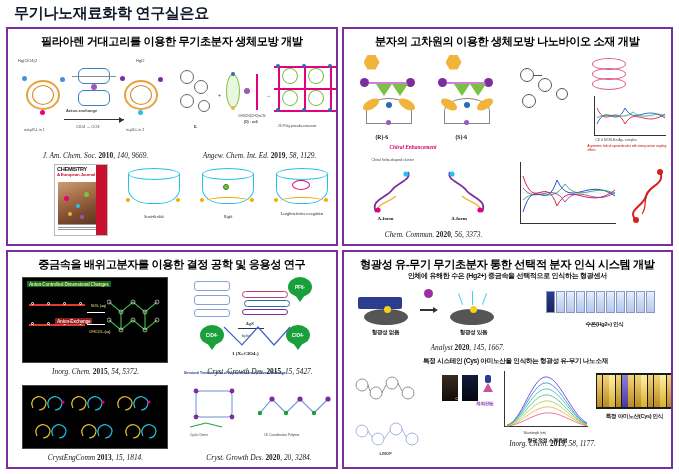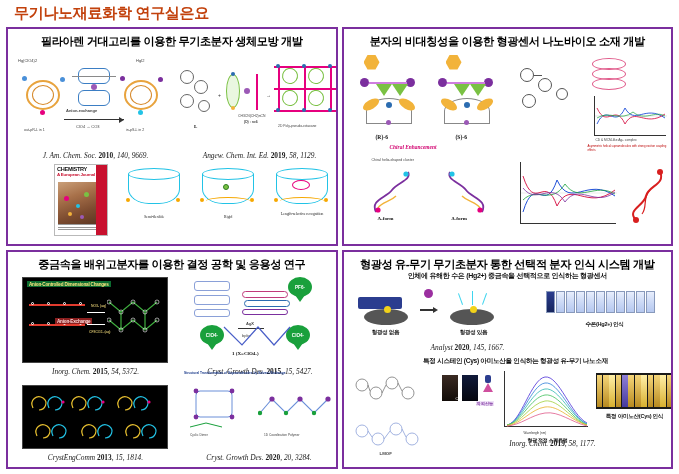--- a/index.html
+++ b/index.html
@@ -11,21 +11,21 @@
   .page {
     position: relative;
     width: 679px; height: 474px;
     background: #ffffff;
     overflow: hidden;
   }
   .page-title {
     position: absolute;
     left: 14px; top: 4px;
     font-size: 15px; font-weight: 700;
-    color: #c2410c;
+    color: #0f172a;
     letter-spacing: -0.3px;
   }
   .grid {
     position: absolute;
     left: 6px; top: 27px;
     width: 667px; height: 442px;
     display: grid;
     grid-template-columns: 1fr 1fr;
     grid-template-rows: 1fr 1fr;
     gap: 4px;
@@ -290,21 +290,21 @@
             <div class="abs" style="left:4px; top:29px; width:44px; height:8px; border-top:1.2px solid #f6a800; border-radius:50%;"></div>
           </div>
           <div class="lbl" style="position:absolute; left:150px; top:46px; width:60px; line-height:1.15;">Length-selective recognition</div>
         </div>
 
         <div class="cite" style="position:absolute; left:110px; top:196px; width:215px;">Chem. Eur. J. <b>2019</b>, 25, 949.</div>
       </div>
     </div>
 
     <div class="quad">
-      <div class="quad-title">분자의 비대칭성을 이용한 형광센서 나노바이오 소재 개발</div>
+      <div class="quad-title">분자의 고차원의 이용한 생체모방 나노바이오 소재 개발</div>
       <div class="body">
 
         <div class="fig" style="left:2px; top:4px; width:162px; height:104px;">
           <div class="abs hex" style="left:14px; top:2px; width:16px; height:16px;"></div>
           <div class="abs hex" style="left:96px; top:2px; width:16px; height:16px;"></div>
 
           <div class="abs" style="left:6px; top:24px; width:66px; height:54px;">
             <div class="abs ball" style="left:4px; top:2px; width:9px; height:9px; background:#7b2f9e;"></div>
             <div class="abs ball" style="left:50px; top:2px; width:9px; height:9px; background:#7b2f9e;"></div>
             <div class="abs" style="left:13px; top:6px; width:38px; height:2px; background:#cf7ee0;"></div>
@@ -377,20 +377,21 @@
               <path d="M40,44 C46,32 30,30 24,22 C18,14 4,12 8,4" stroke="#7b2f9e" fill="none" stroke-width="1.8"></path>
               <path d="M38,40 C34,34 26,34 20,28" stroke="#f2b33a" fill="none" stroke-width="1.4"></path>
               <circle cx="38" cy="42" r="2.6" fill="#e6007e"></circle>
               <circle cx="10" cy="6" r="2.6" fill="#22c3e6"></circle>
             </svg>
           </div>
           <div class="molname" style="left:26px; top:58px; font-size:5px;">Λ-form</div>
           <div class="molname" style="left:100px; top:58px; font-size:5px;">Δ-form</div>
         </div>
 
+        <div class="cite" style="position:absolute; left:6px; top:182px; width:160px;">Chem. Commun. <b>2020</b>, 56, 3373.</div>
 
         <div class="fig" style="left:170px; top:110px; width:156px; height:82px;">
           <div class="plot" style="left:2px; top:4px; width:96px; height:62px;">
             <svg width="96" height="62" viewBox="0 0 96 62" style="position:absolute;left:0;top:0;">
               <line x1="0" y1="31" x2="96" y2="31" stroke="#ccc" stroke-width="0.4"></line>
               <path d="M2,50 C14,10 24,54 36,18 C50,48 66,14 94,34" stroke="#1f4fd8" fill="none" stroke-width="1"></path>
               <path d="M2,14 C14,52 24,10 36,44 C50,16 66,50 94,28" stroke="#d81f4f" fill="none" stroke-width="1"></path>
               <path d="M2,38 C16,24 30,44 44,22 C58,42 74,20 94,32" stroke="#19a03c" fill="none" stroke-width="0.8"></path>
               <path d="M2,26 C16,44 30,18 44,40 C58,20 74,46 94,30" stroke="#7b2f9e" fill="none" stroke-width="0.8"></path>
             </svg>

